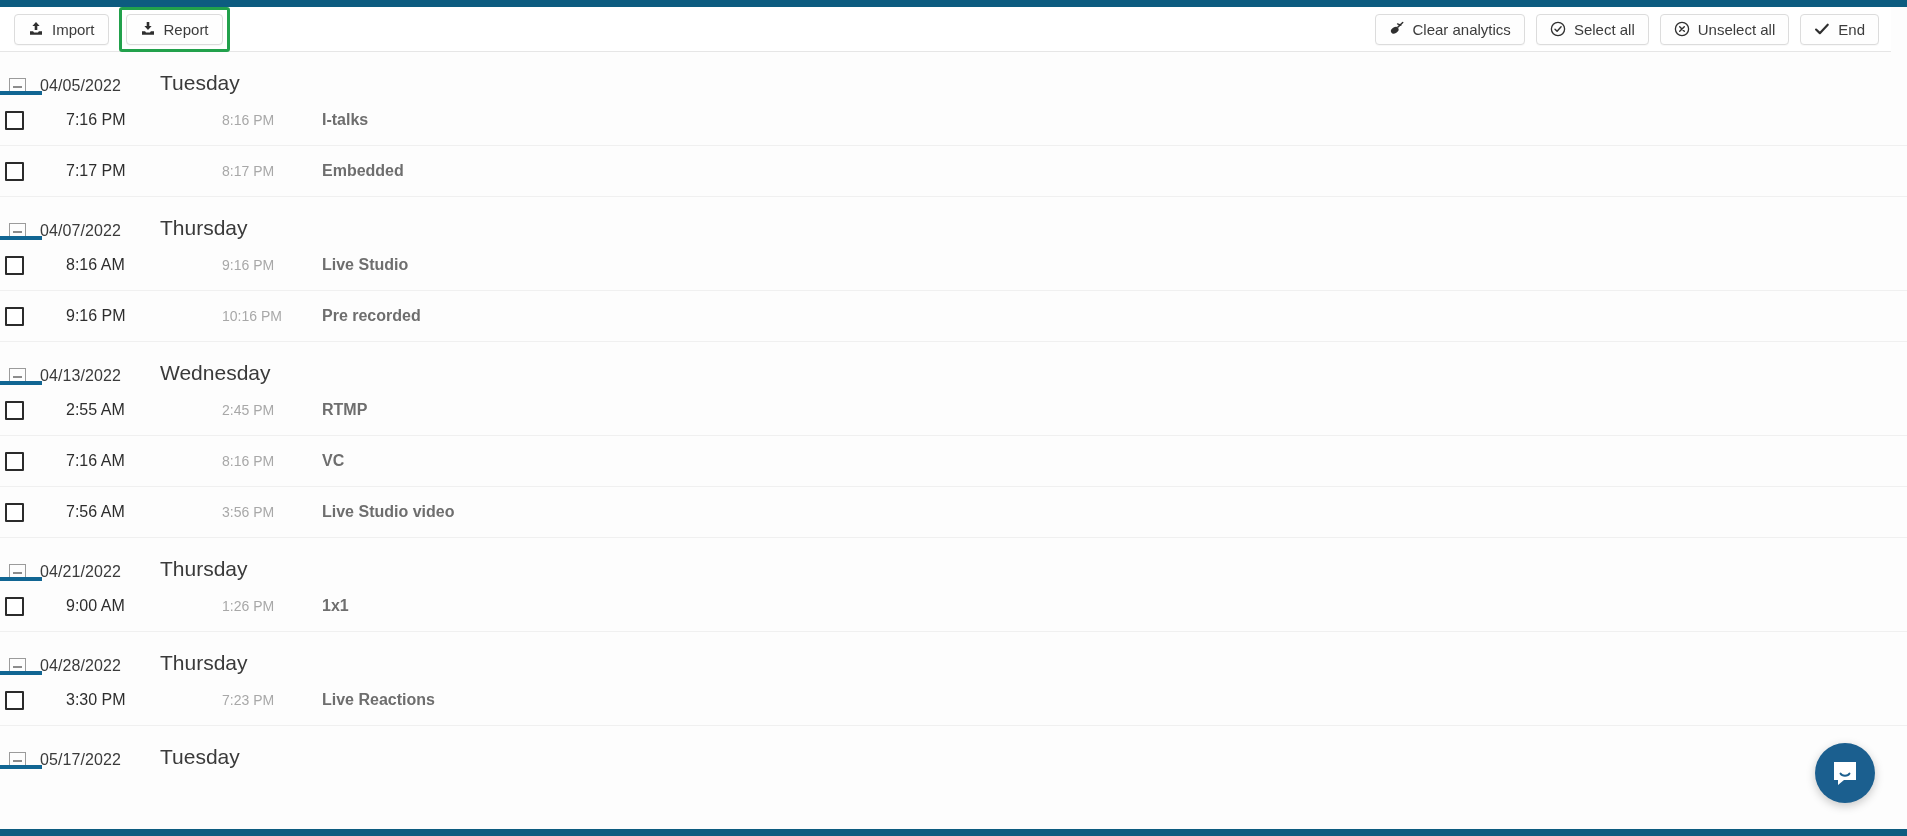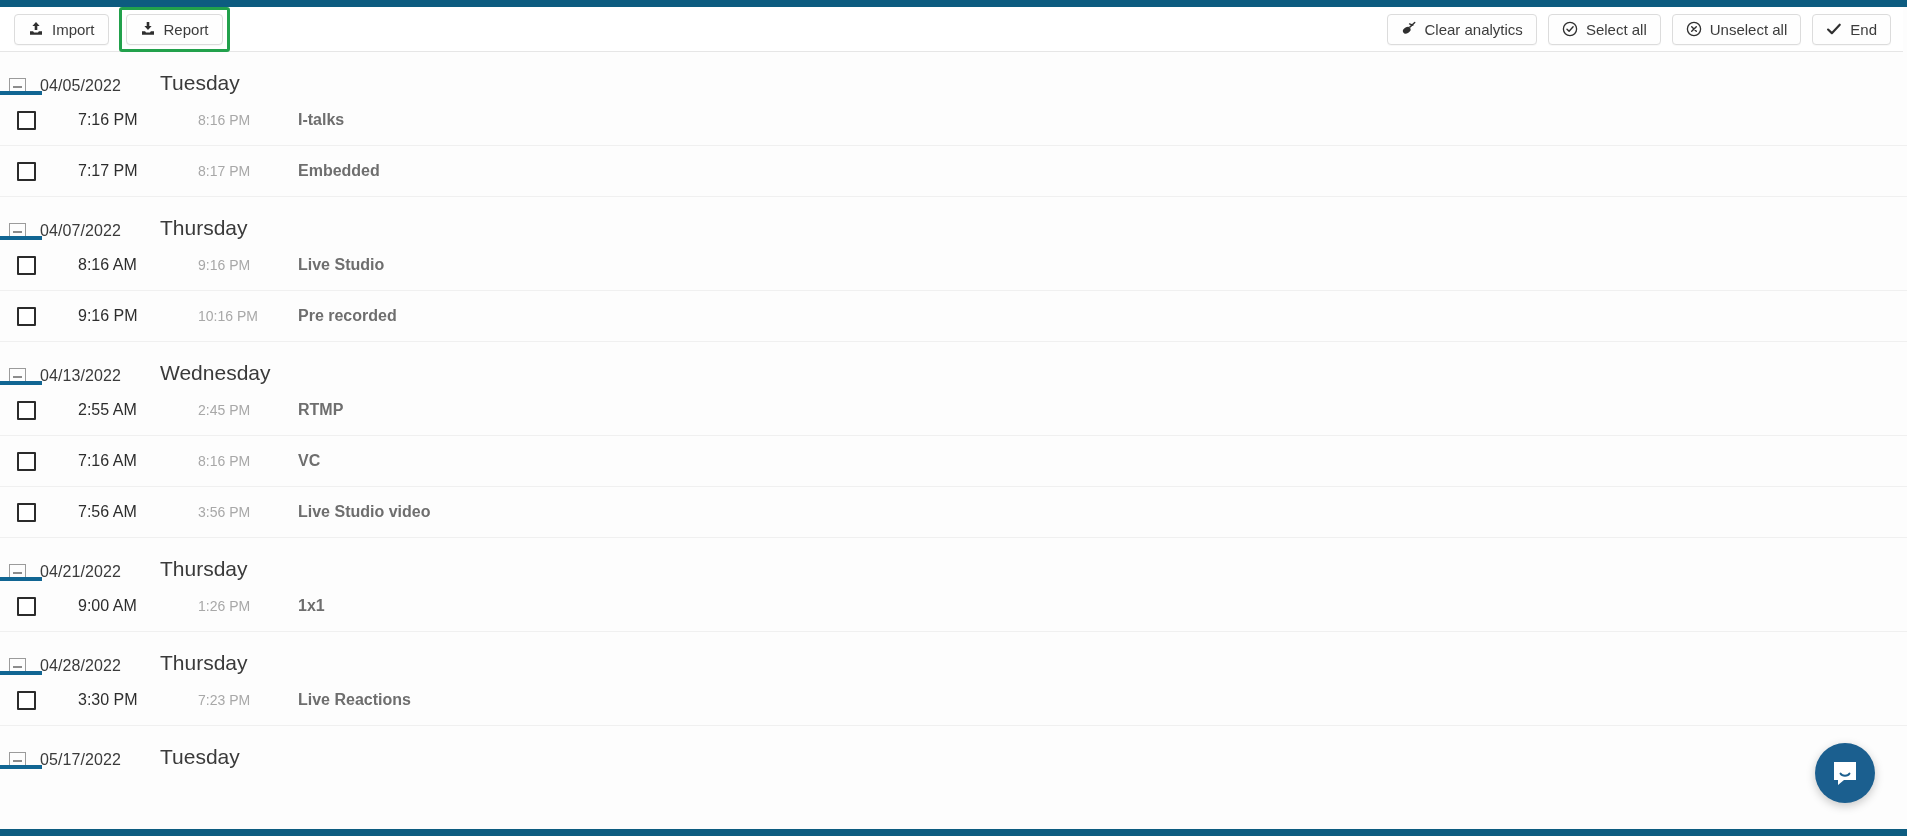--- a/index.html
+++ b/index.html
@@ -26,21 +26,21 @@
     height: 7px;
     background: #0d5c80;
     z-index: 40;
   }
   .accent-strip.top { top: 0; }
   .accent-strip.bottom { bottom: 0; }
 
   
   .toolbar {
     position: absolute;
-    top: 7px; left: 0; right: 4px;
+    top: 7px; left: 0; right: 16px;
     height: 45px;
     background: #ffffff;
     border-bottom: 1px solid #e6e6e6;
     display: flex;
     align-items: center;
     padding: 0 12px 0 14px;
     z-index: 30;
     gap: 32px;
   }
   .toolbar-left { display: flex; align-items: center; gap: 10px; }
@@ -127,21 +127,21 @@
     margin-left: 16px;
   }
 
   
   .row {
     display: flex;
     align-items: center;
     height: 51px;
     border-bottom: 1px solid #f0f0f0;
     background: #fdfdfd;
-    padding-left: 17px;
+    padding-left: 5px;
   }
   .row-check {
     width: 19px; height: 19px;
     border: 2px solid #2b2b2b;
     background: #ffffff;
     flex: none;
     cursor: pointer;
     border-radius: 1px;
   }
   .cell-start {
@@ -149,20 +149,21 @@
     margin-left: 42px;
     font-size: 16px;
     color: #2d2d2d;
     text-align: left;
   }
   .cell-end {
     width: 92px;
     font-size: 14px;
     color: #a8a8a8;
     text-align: left;
+    margin-left: 36px;
   }
   .cell-title {
     font-size: 16px;
     color: #6e6e6e;
     padding-left: 8px;
     font-weight: bold;
   }
 
   
   .chat-launcher {

